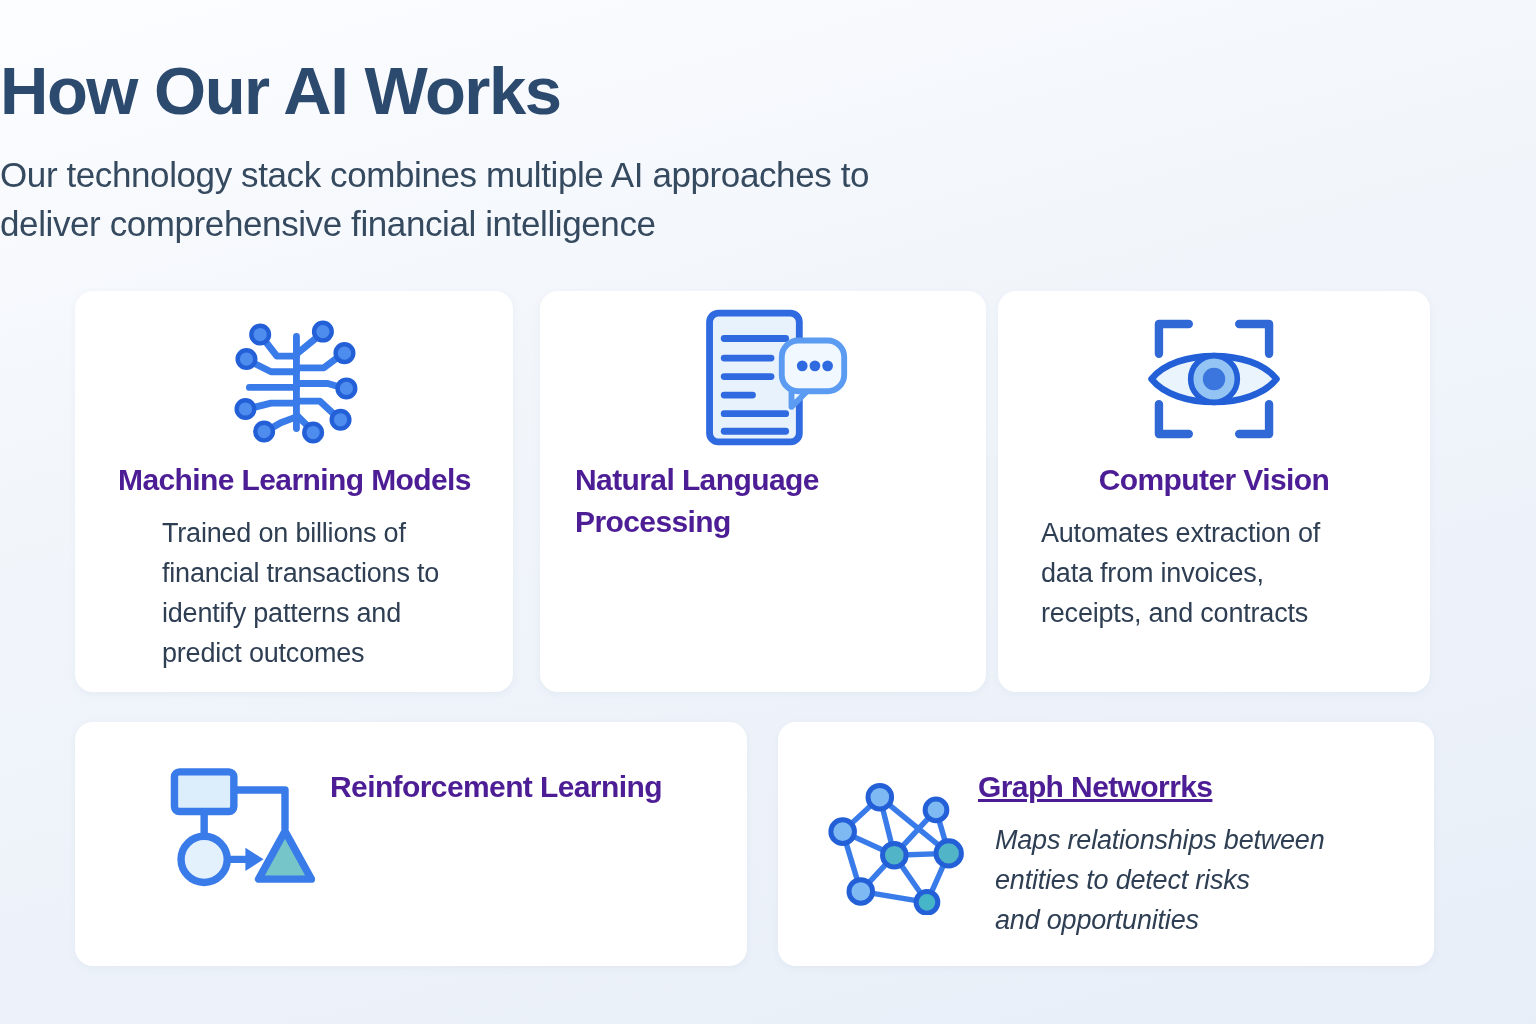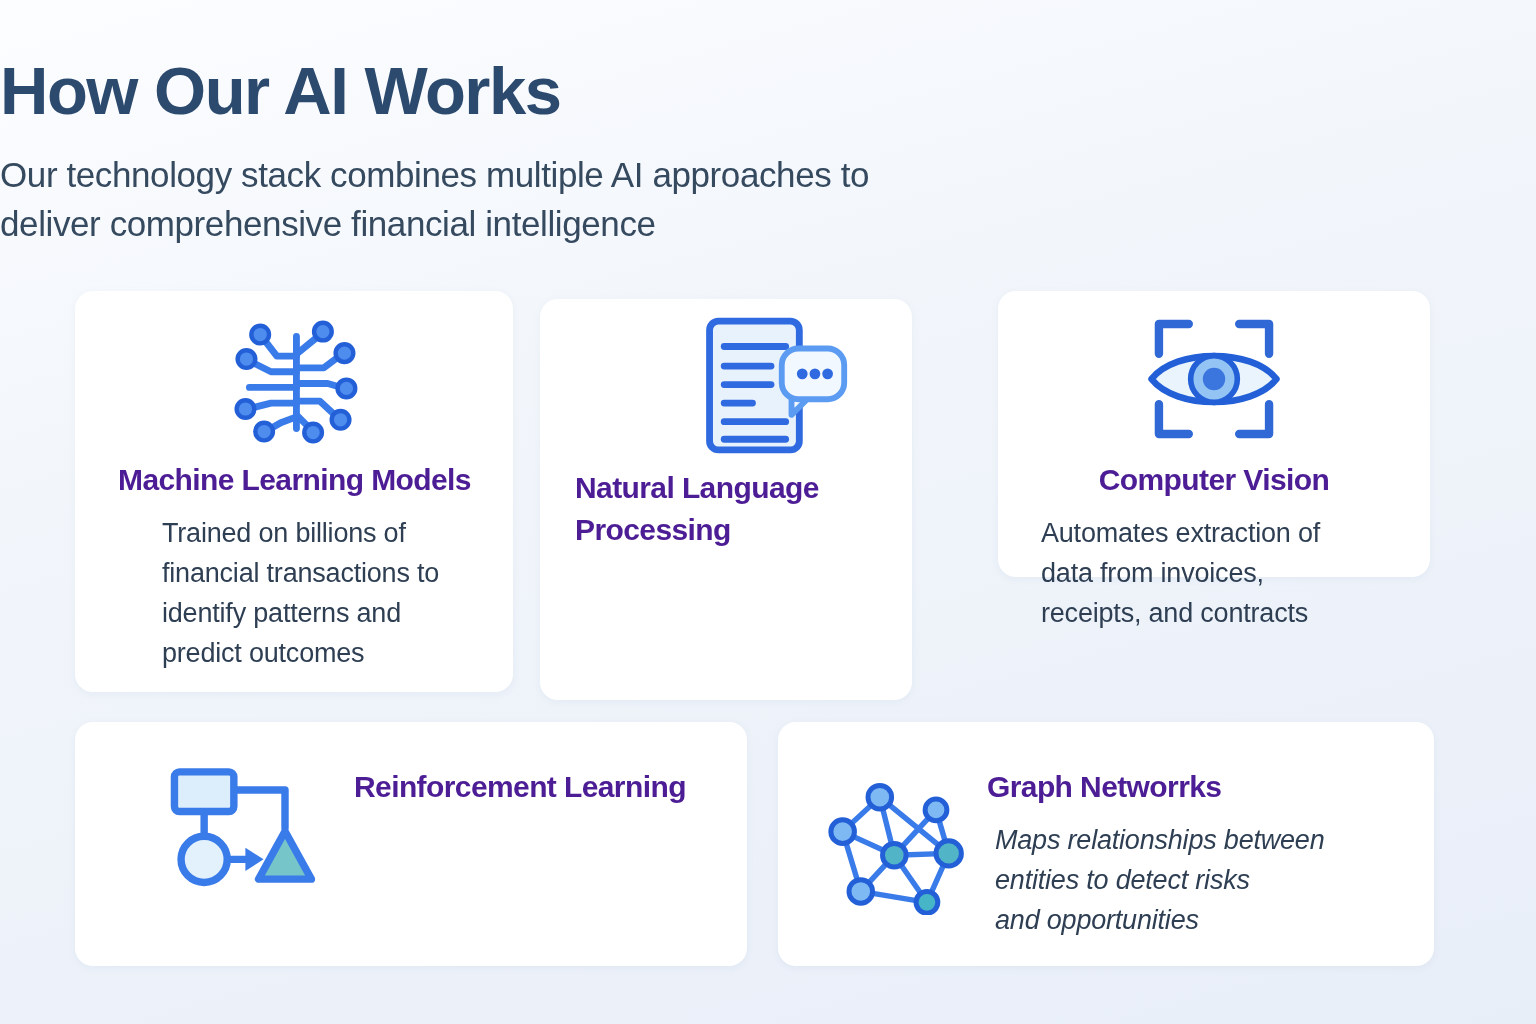--- a/index.html
+++ b/index.html
@@ -22,22 +22,22 @@
     color:#35495f;
     white-space:pre-line;
   }
   .card{
     position:absolute;
     background:#ffffff;
     border-radius:18px;
     box-shadow:0 2px 8px rgba(44,74,110,0.05);
   }
   #card-ml{left:75px;top:291px;width:438px;height:401px;}
-  #card-nlp{left:540px;top:291px;width:372px;height:401px;margin-top:8px;}
-  #card-cv{left:998px;top:291px;width:432px;height:286px;}
+  #card-nlp{left:540px;top:291px;width:446px;height:401px;}
+  #card-cv{left:998px;top:291px;width:432px;height:401px;}
   #card-rl{left:75px;top:722px;width:672px;height:244px;}
   #card-graph{left:778px;top:722px;width:656px;height:244px;}
   .card-icon{position:absolute;}
   .card-title{
     position:absolute;
     font-size:30px;font-weight:700;line-height:42px;letter-spacing:-0.6px;
     color:#4c1d95;
     white-space:pre-line;
   }
   .card-desc{
@@ -51,24 +51,24 @@
   #card-ml  .card-title{left:43px;top:168px;}
   #card-ml  .card-desc{left:57px;top:222px;margin-left:30px;}
   #card-nlp .card-icon{left:152px;top:14px;}
   #card-nlp .card-title{left:35px;top:168px;}
   #card-nlp .card-desc{left:35px;top:266px;}
   #card-cv  .card-icon{left:146px;top:18px;}
   #card-cv  .card-title{left:0;width:100%;text-align:center;top:168px;}
   #card-cv  .card-desc{left:43px;top:222px;}
   
   #card-rl  .card-icon{left:78px;top:40px;}
-  #card-rl  .card-title{left:255px;top:44px;margin-left:24px;}
+  #card-rl  .card-title{left:255px;top:44px;}
   #card-rl  .card-desc{left:255px;top:98px;}
   #card-graph .card-icon{left:42px;top:48px;}
-  #card-graph .card-title{left:209px;top:44px;}
+  #card-graph .card-title{left:200px;top:44px;text-decoration:underline;}
   #card-graph .card-desc{left:217px;top:98px;font-style:italic;}
 </style>
 </head>
 <body>
 
 <div class="page">
 
   <div class="main-title">How Our AI Works</div>
   <div class="subtitle">Our technology stack combines multiple AI approaches to
 deliver comprehensive financial intelligence</div>

